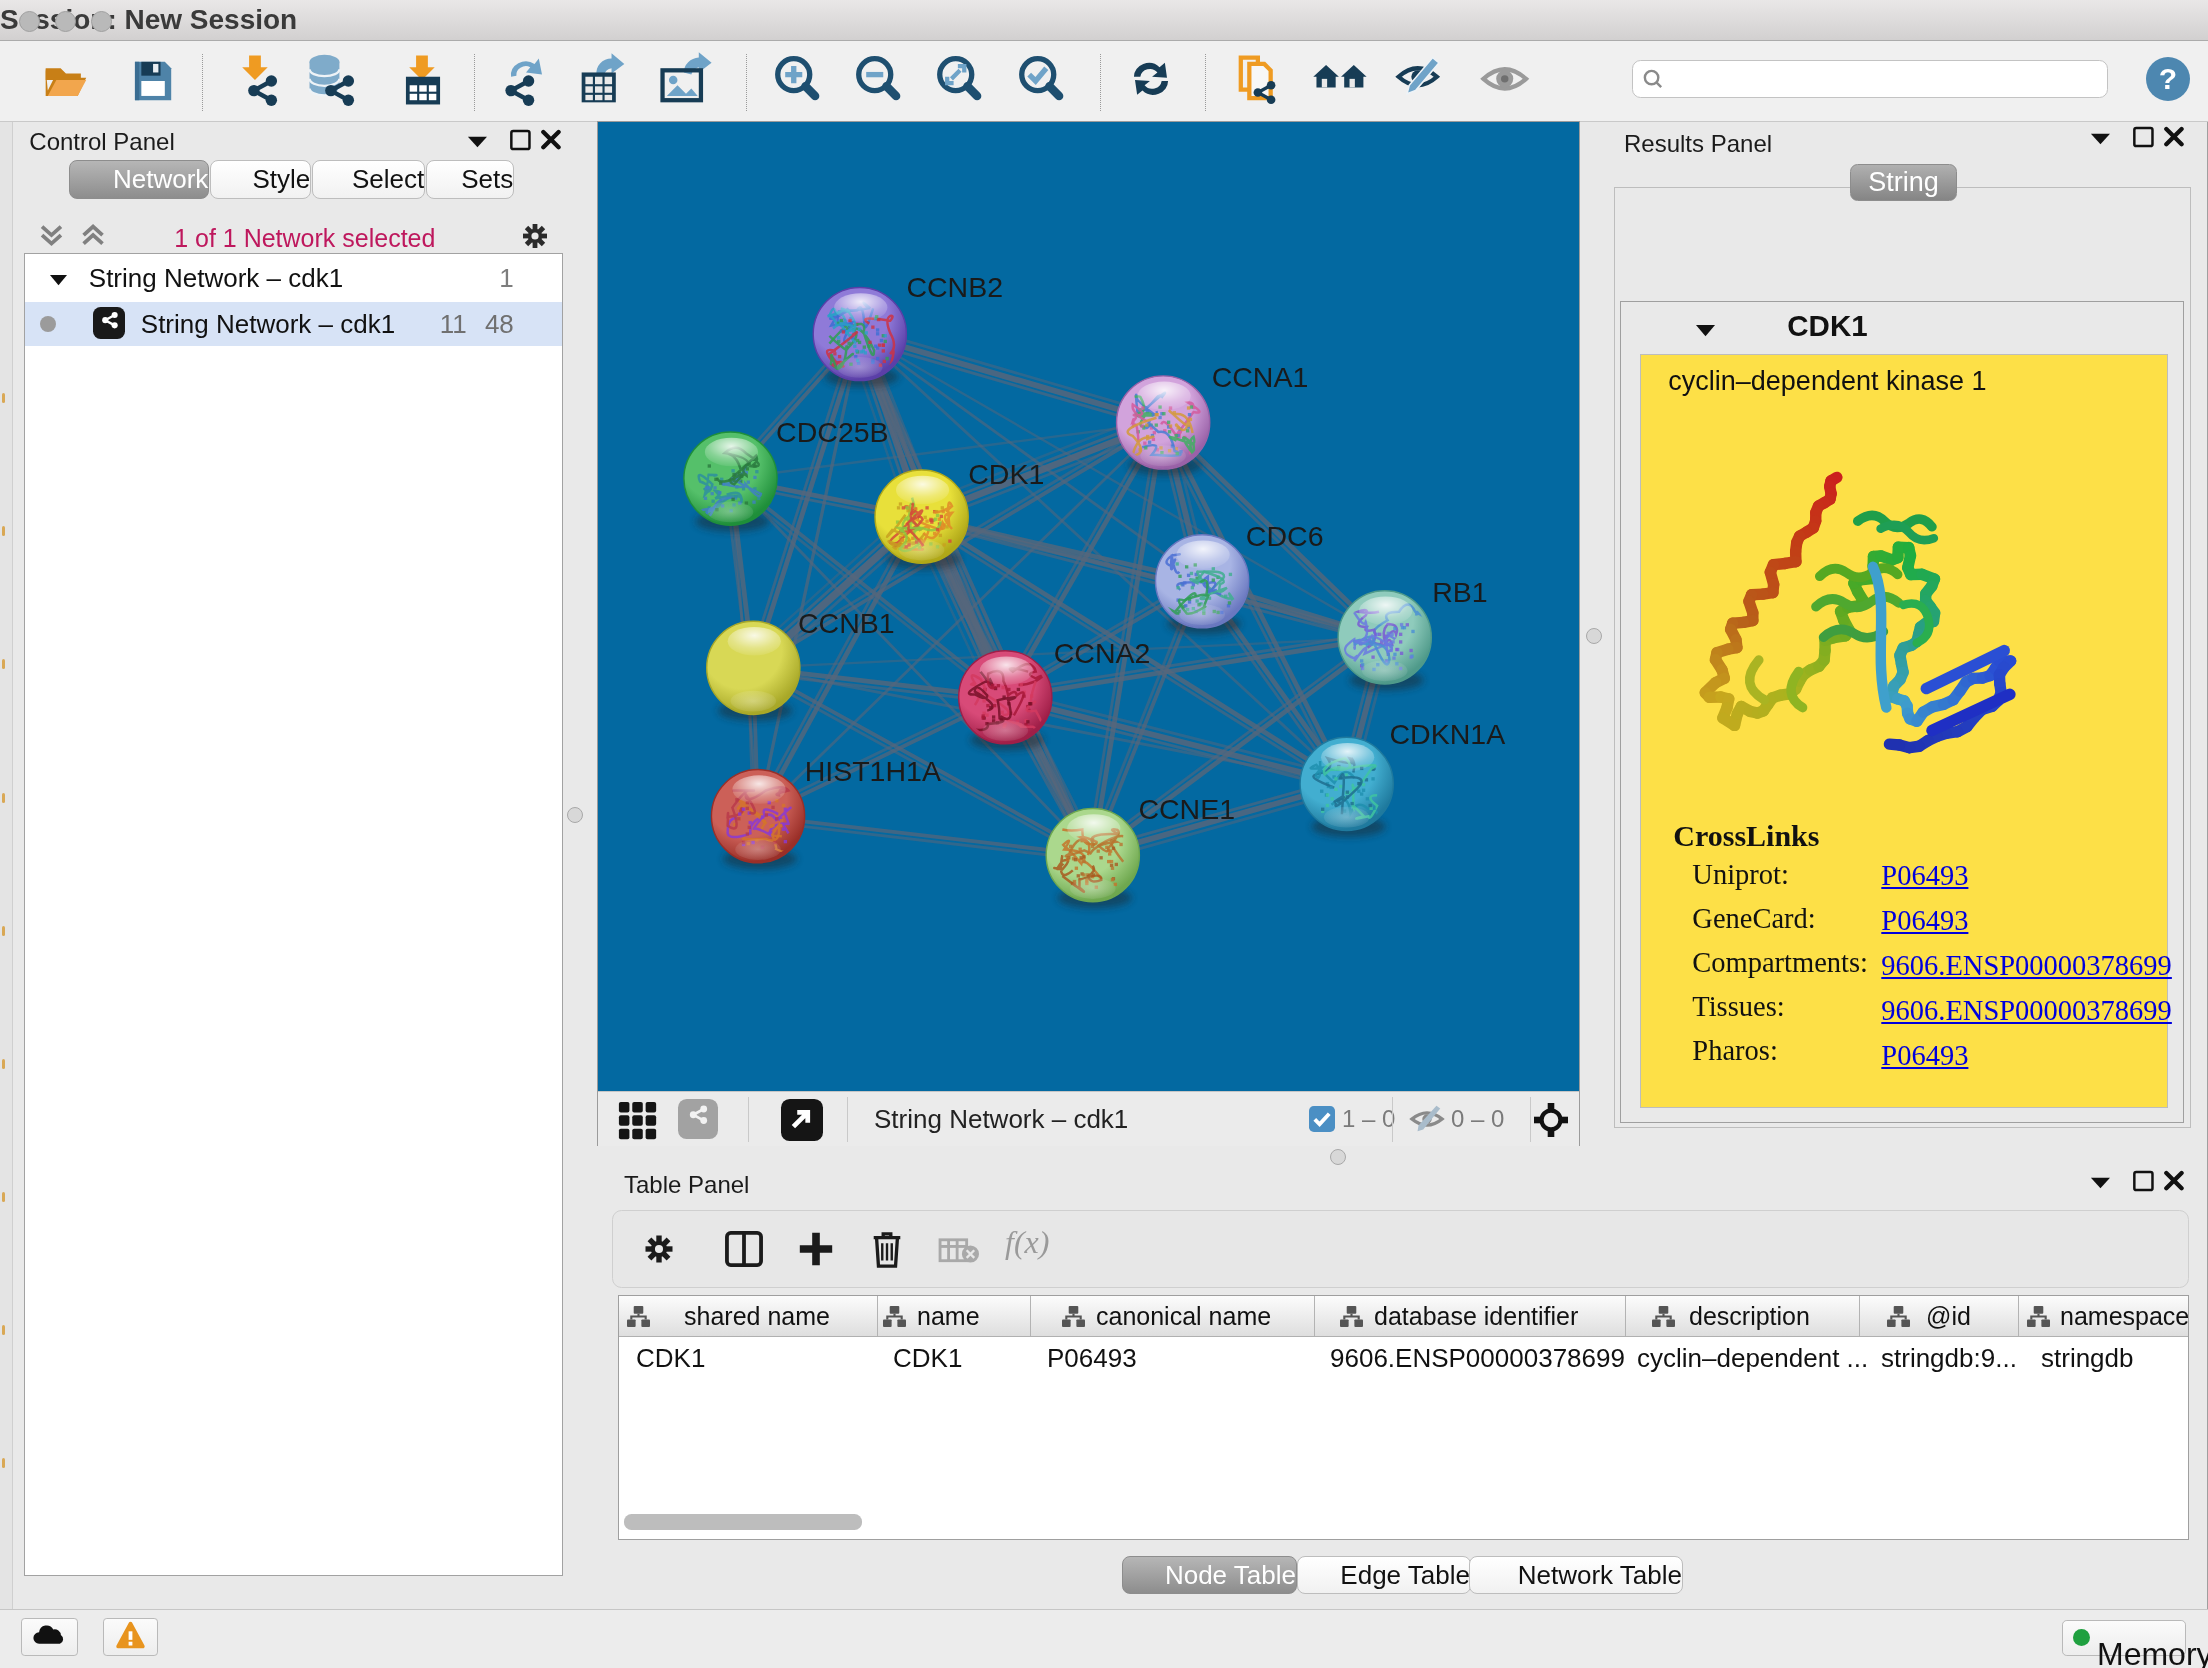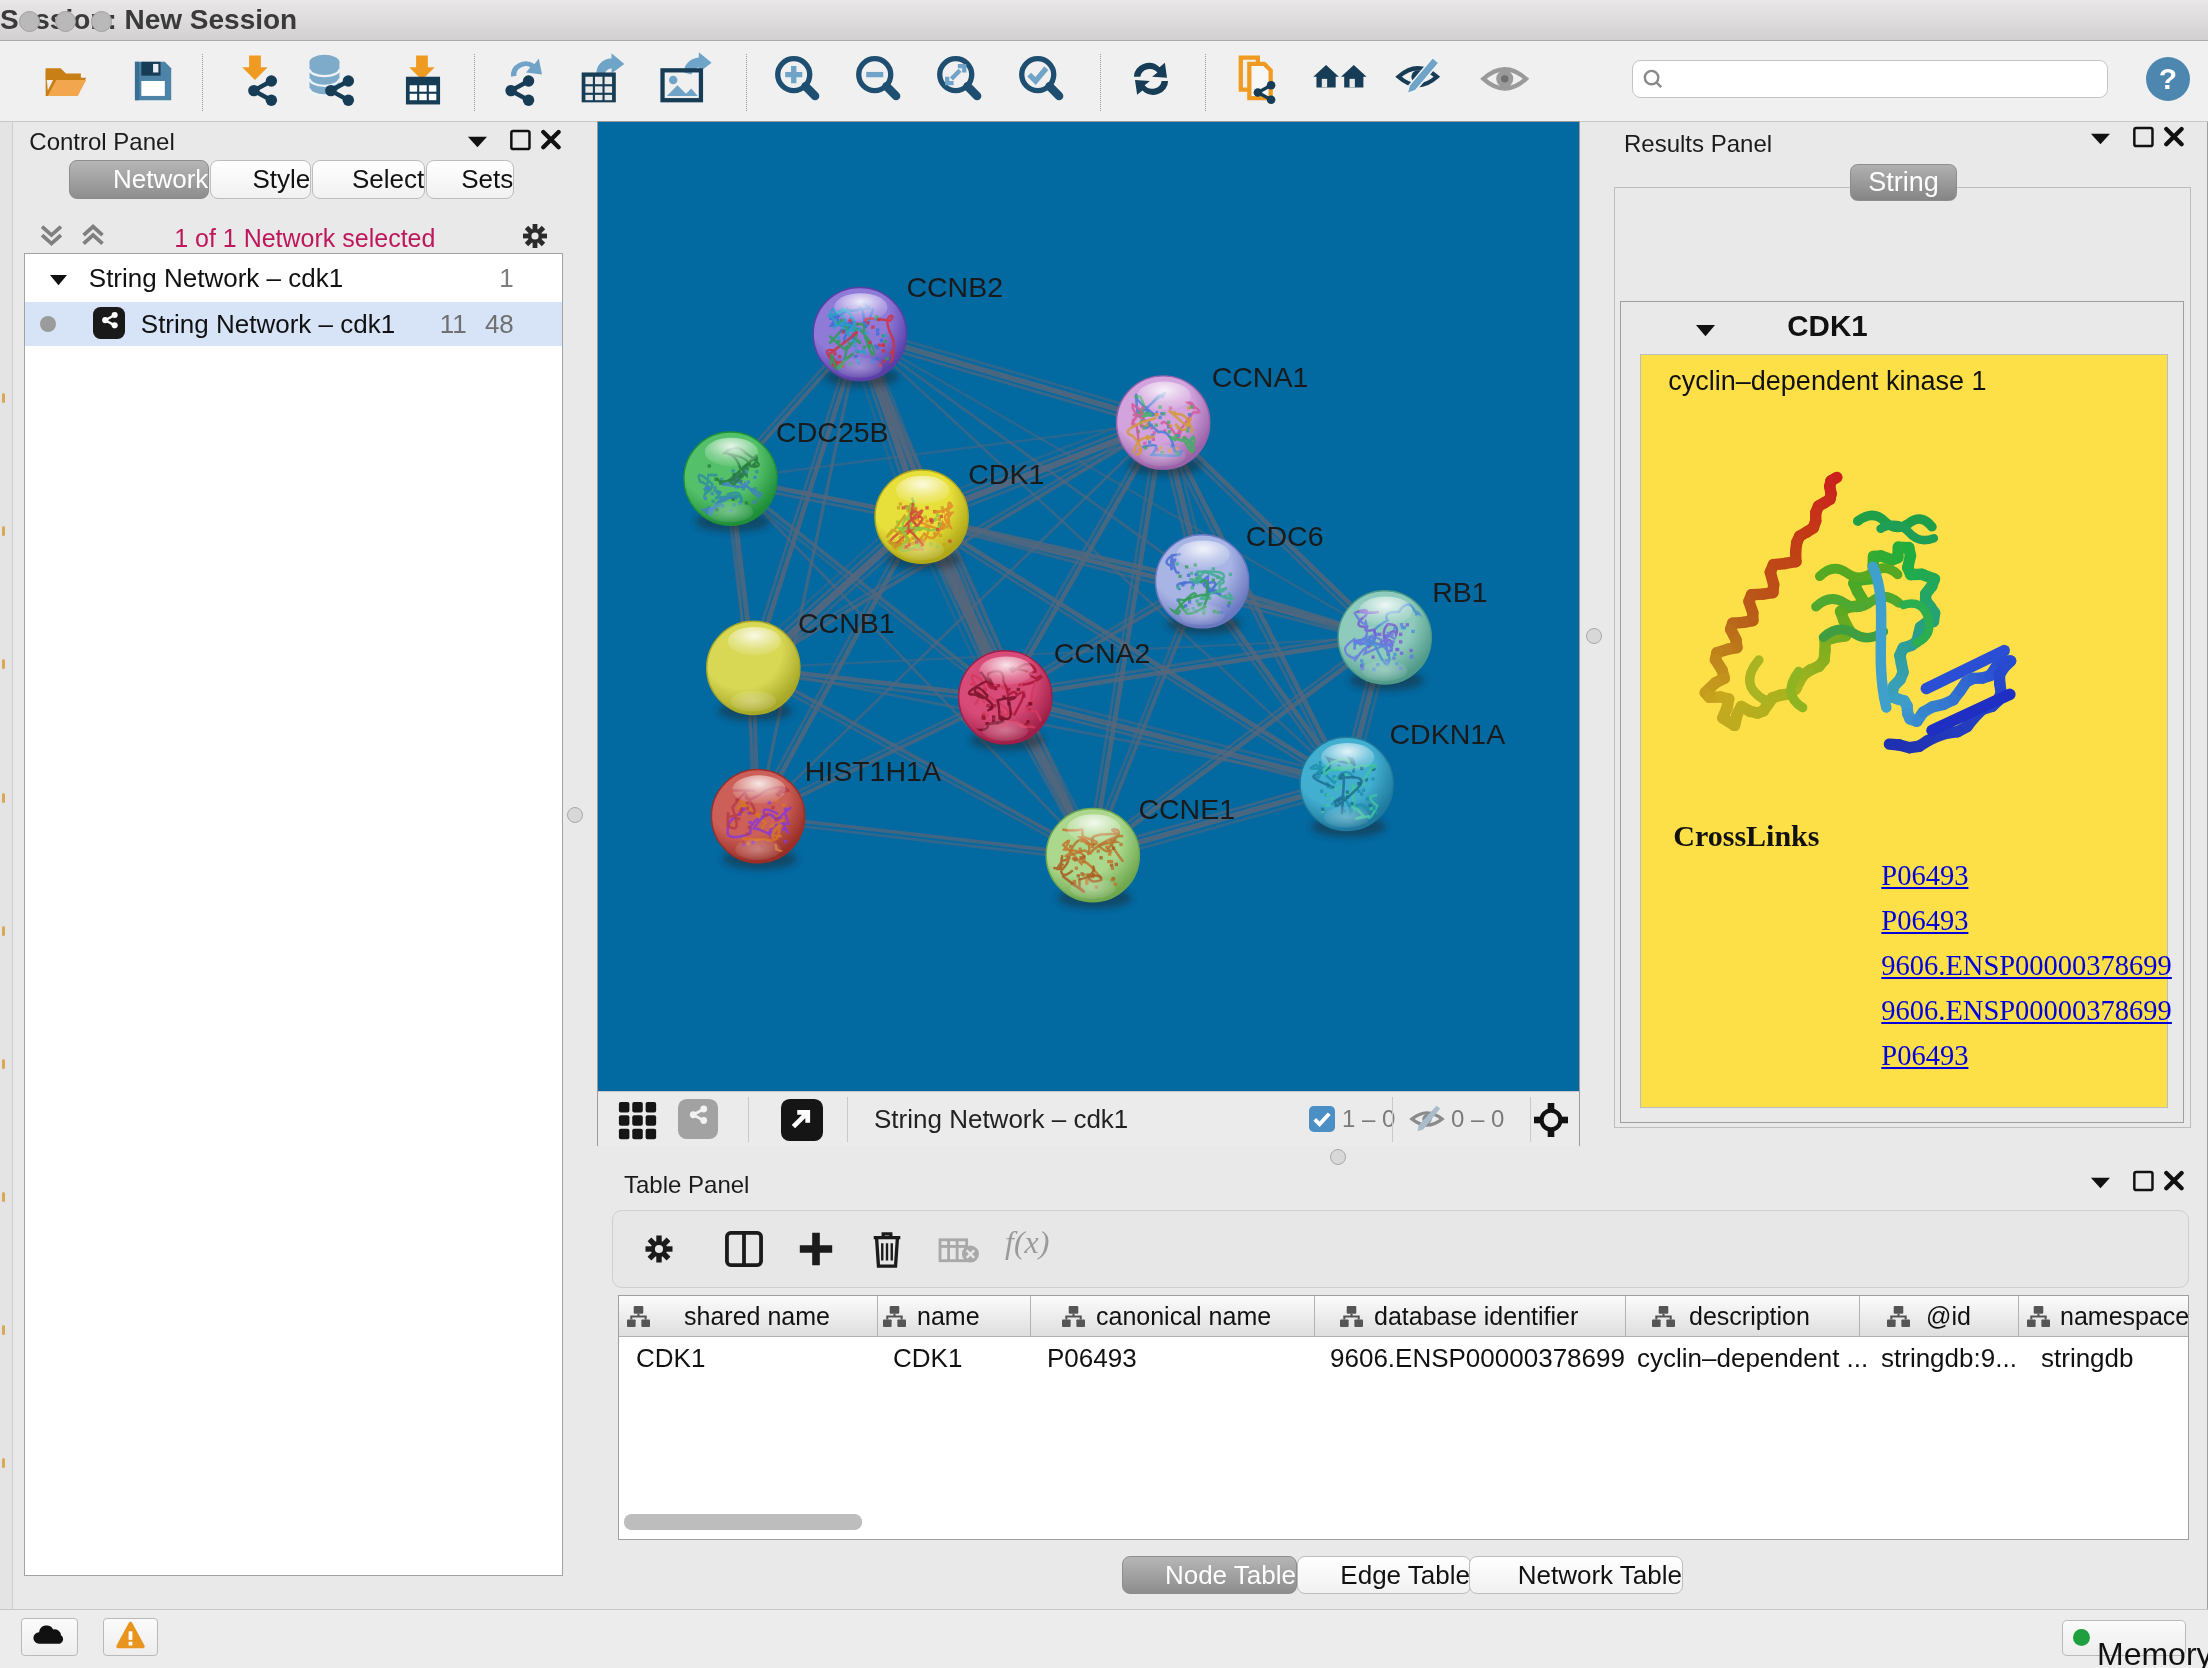--- a/index.html
+++ b/index.html
@@ -1301,20 +1301,27 @@
       <path d="M190,62 q16,-12 28,0 q12,12 26,2 q13,-10 24,4" stroke="#1f9e4a" stroke-width="10" fill="none" stroke-linecap="round"></path>
       <path d="M262,238 L344,198" stroke="#2a4fd4" stroke-width="12" fill="none" stroke-linecap="round"></path>
       <path d="M268,282 L350,244" stroke="#1f2fc4" stroke-width="12" fill="none" stroke-linecap="round"></path>
       <path d="M206,110 C224,150 206,200 220,258" stroke="#3fa0cc" stroke-width="11" fill="none" stroke-linecap="round"></path>
       <path d="M86,208 q-22,26 6,42" stroke="#aab422" stroke-width="10" fill="none" stroke-linecap="round"></path>
       <path d="M128,220 q-18,24 4,38" stroke="#8fb422" stroke-width="10" fill="none" stroke-linecap="round"></path>
       <path d="M214,70 q18,-10 30,4 q10,12 26,6" stroke="#1f9e55" stroke-width="9" fill="none" stroke-linecap="round"></path>
       <path d="M238,150 q20,-6 26,14 q5,18 -12,26" stroke="#2aae4f" stroke-width="9" fill="none" stroke-linecap="round"></path>
     </svg>
     <div class="abs" style="left:32px;top:464px;font-family:'Liberation Serif',serif;font-weight:bold;font-size:30px;color:#111">CrossLinks</div>
+    <div class="abs" style="left:51px;top:498px;font-family:'Liberation Serif',serif;font-size:28.5px;color:#111;line-height:44px">
+      <div>Uniprot:</div>
+          <div>GeneCard:</div>
+          <div>Compartments:</div>
+          <div>Tissues:</div>
+          <div>Pharos:</div>
+    </div>
     <div class="abs" style="left:240px;top:498px;font-size:28.5px;line-height:44px">
       <div><span class="lnk">P06493</span></div>
           <div><span class="lnk">P06493</span></div>
       <div><span class="lnk">9606.ENSP00000378699</span></div>
           <div><span class="lnk">9606.ENSP00000378699</span></div>
       <div><span class="lnk">P06493</span></div>
     </div>
   </div>
 </div>
 </div>

